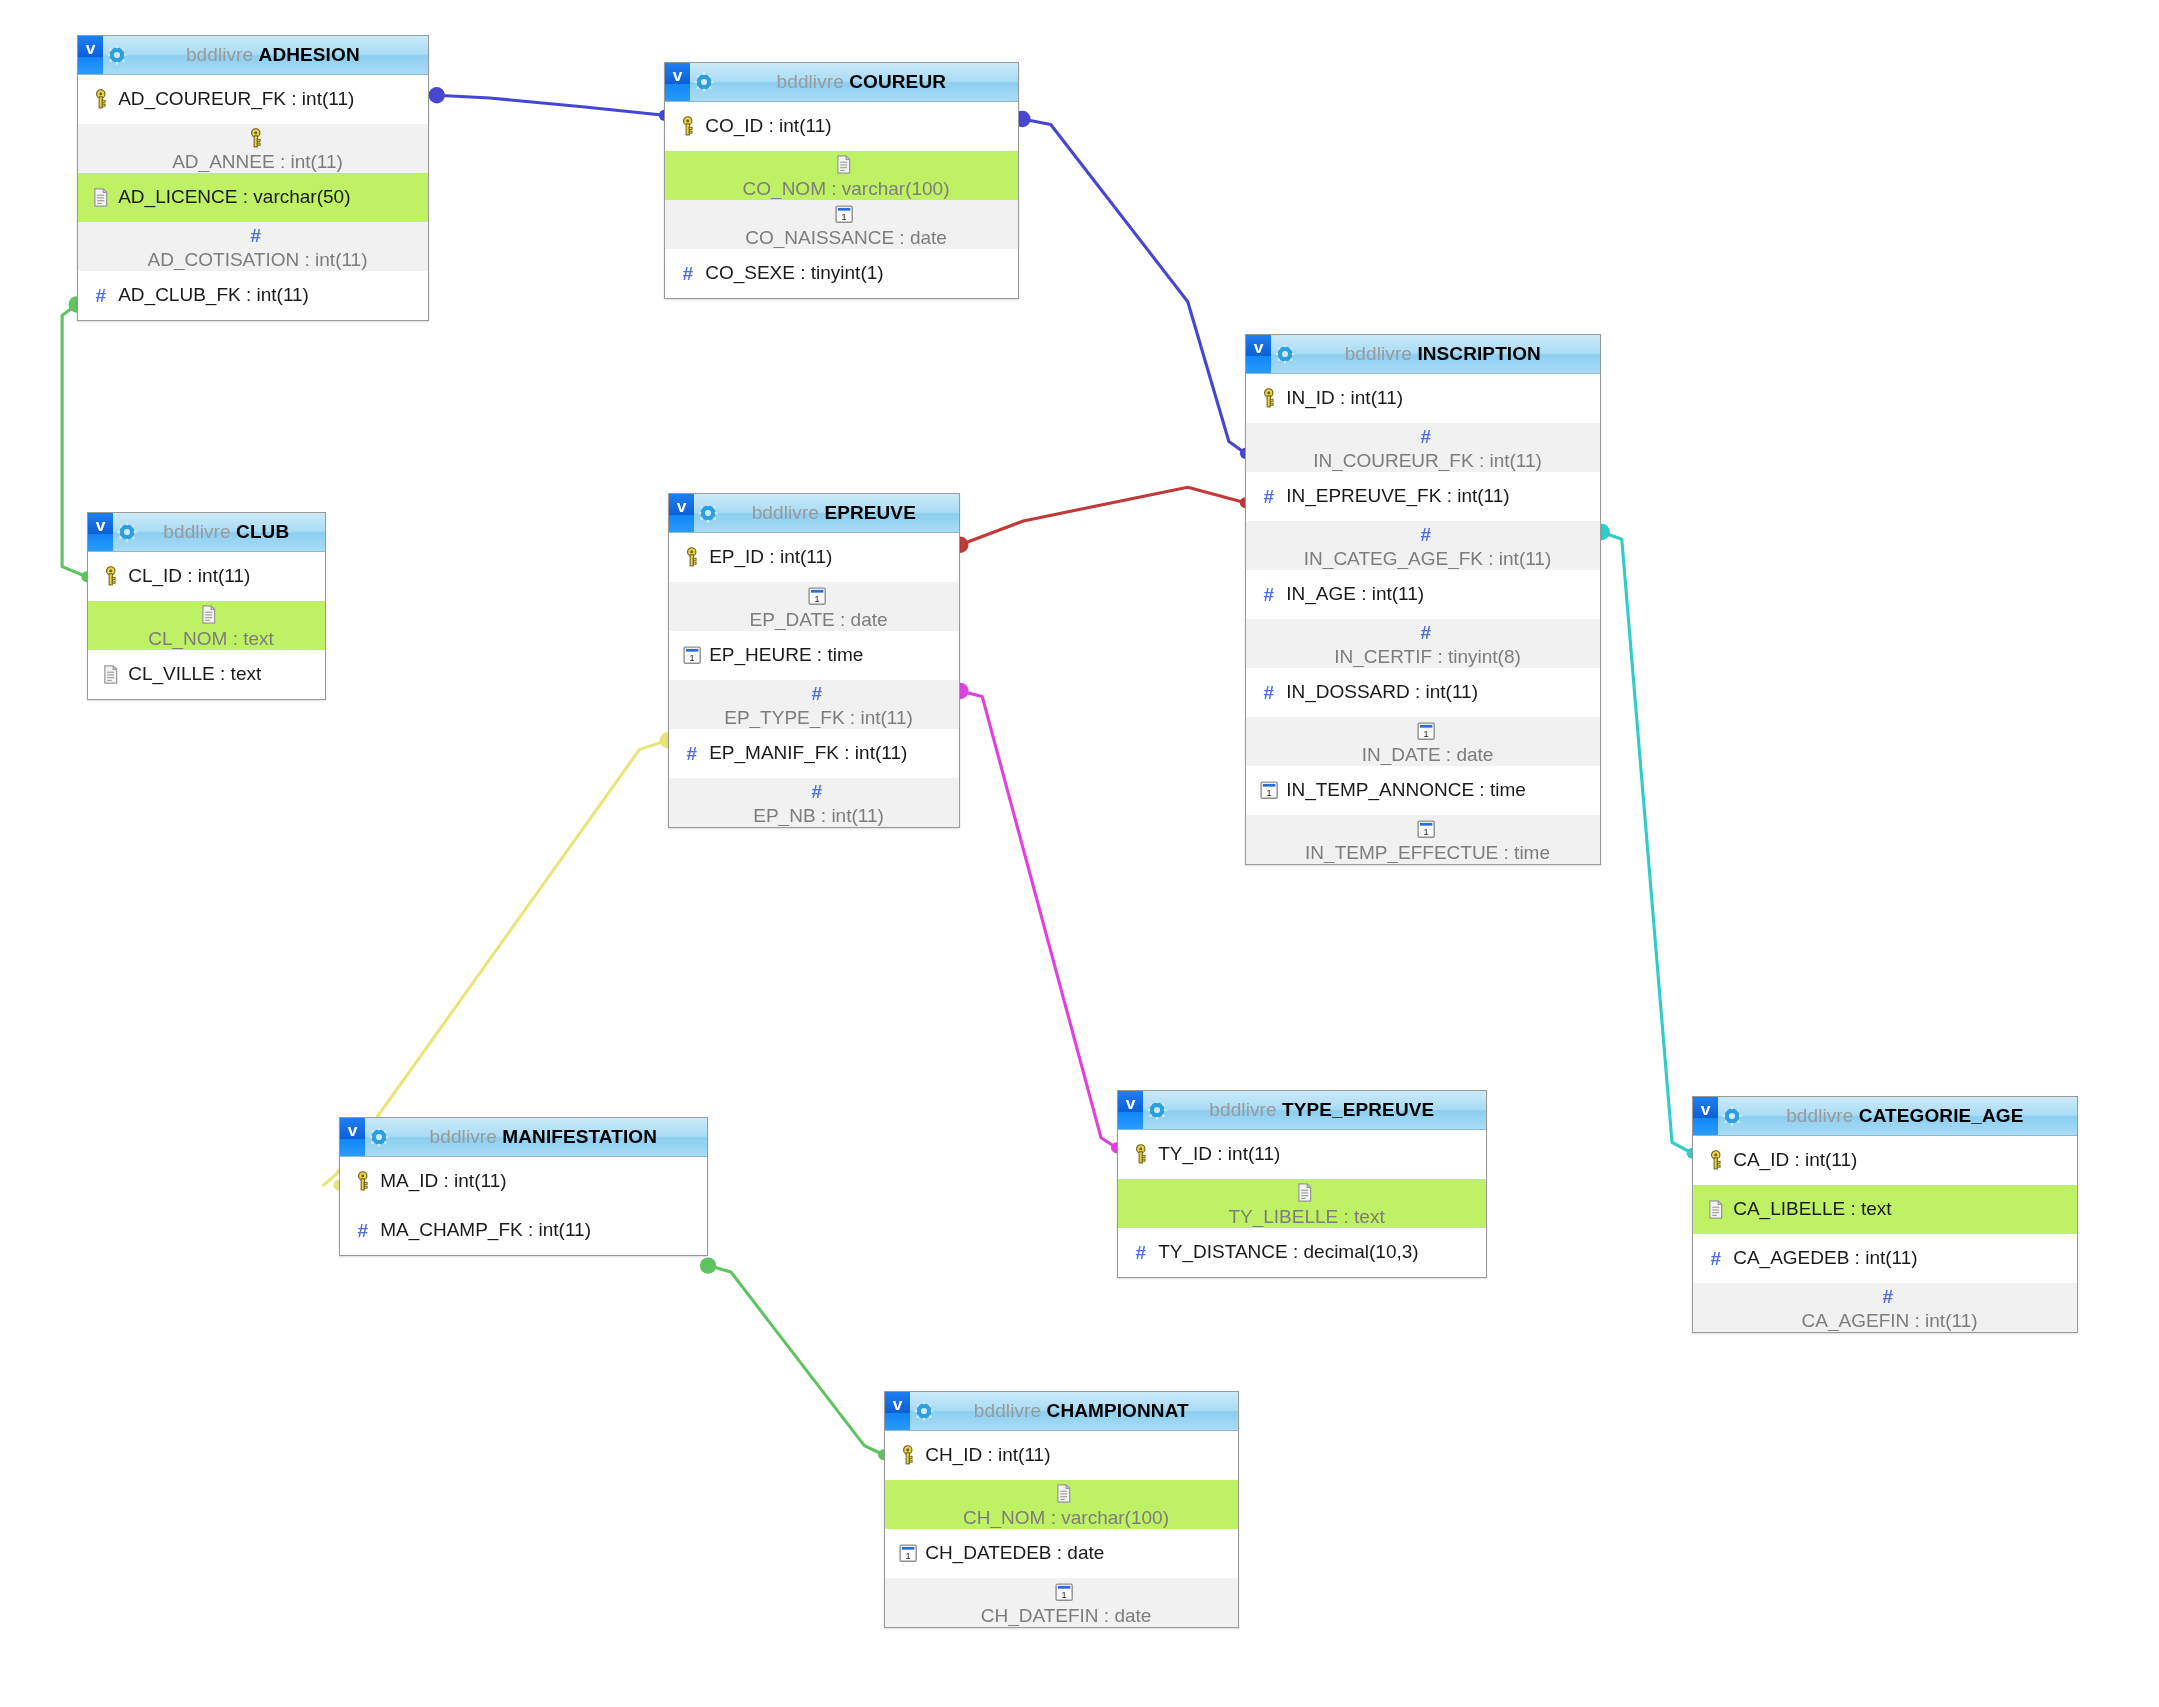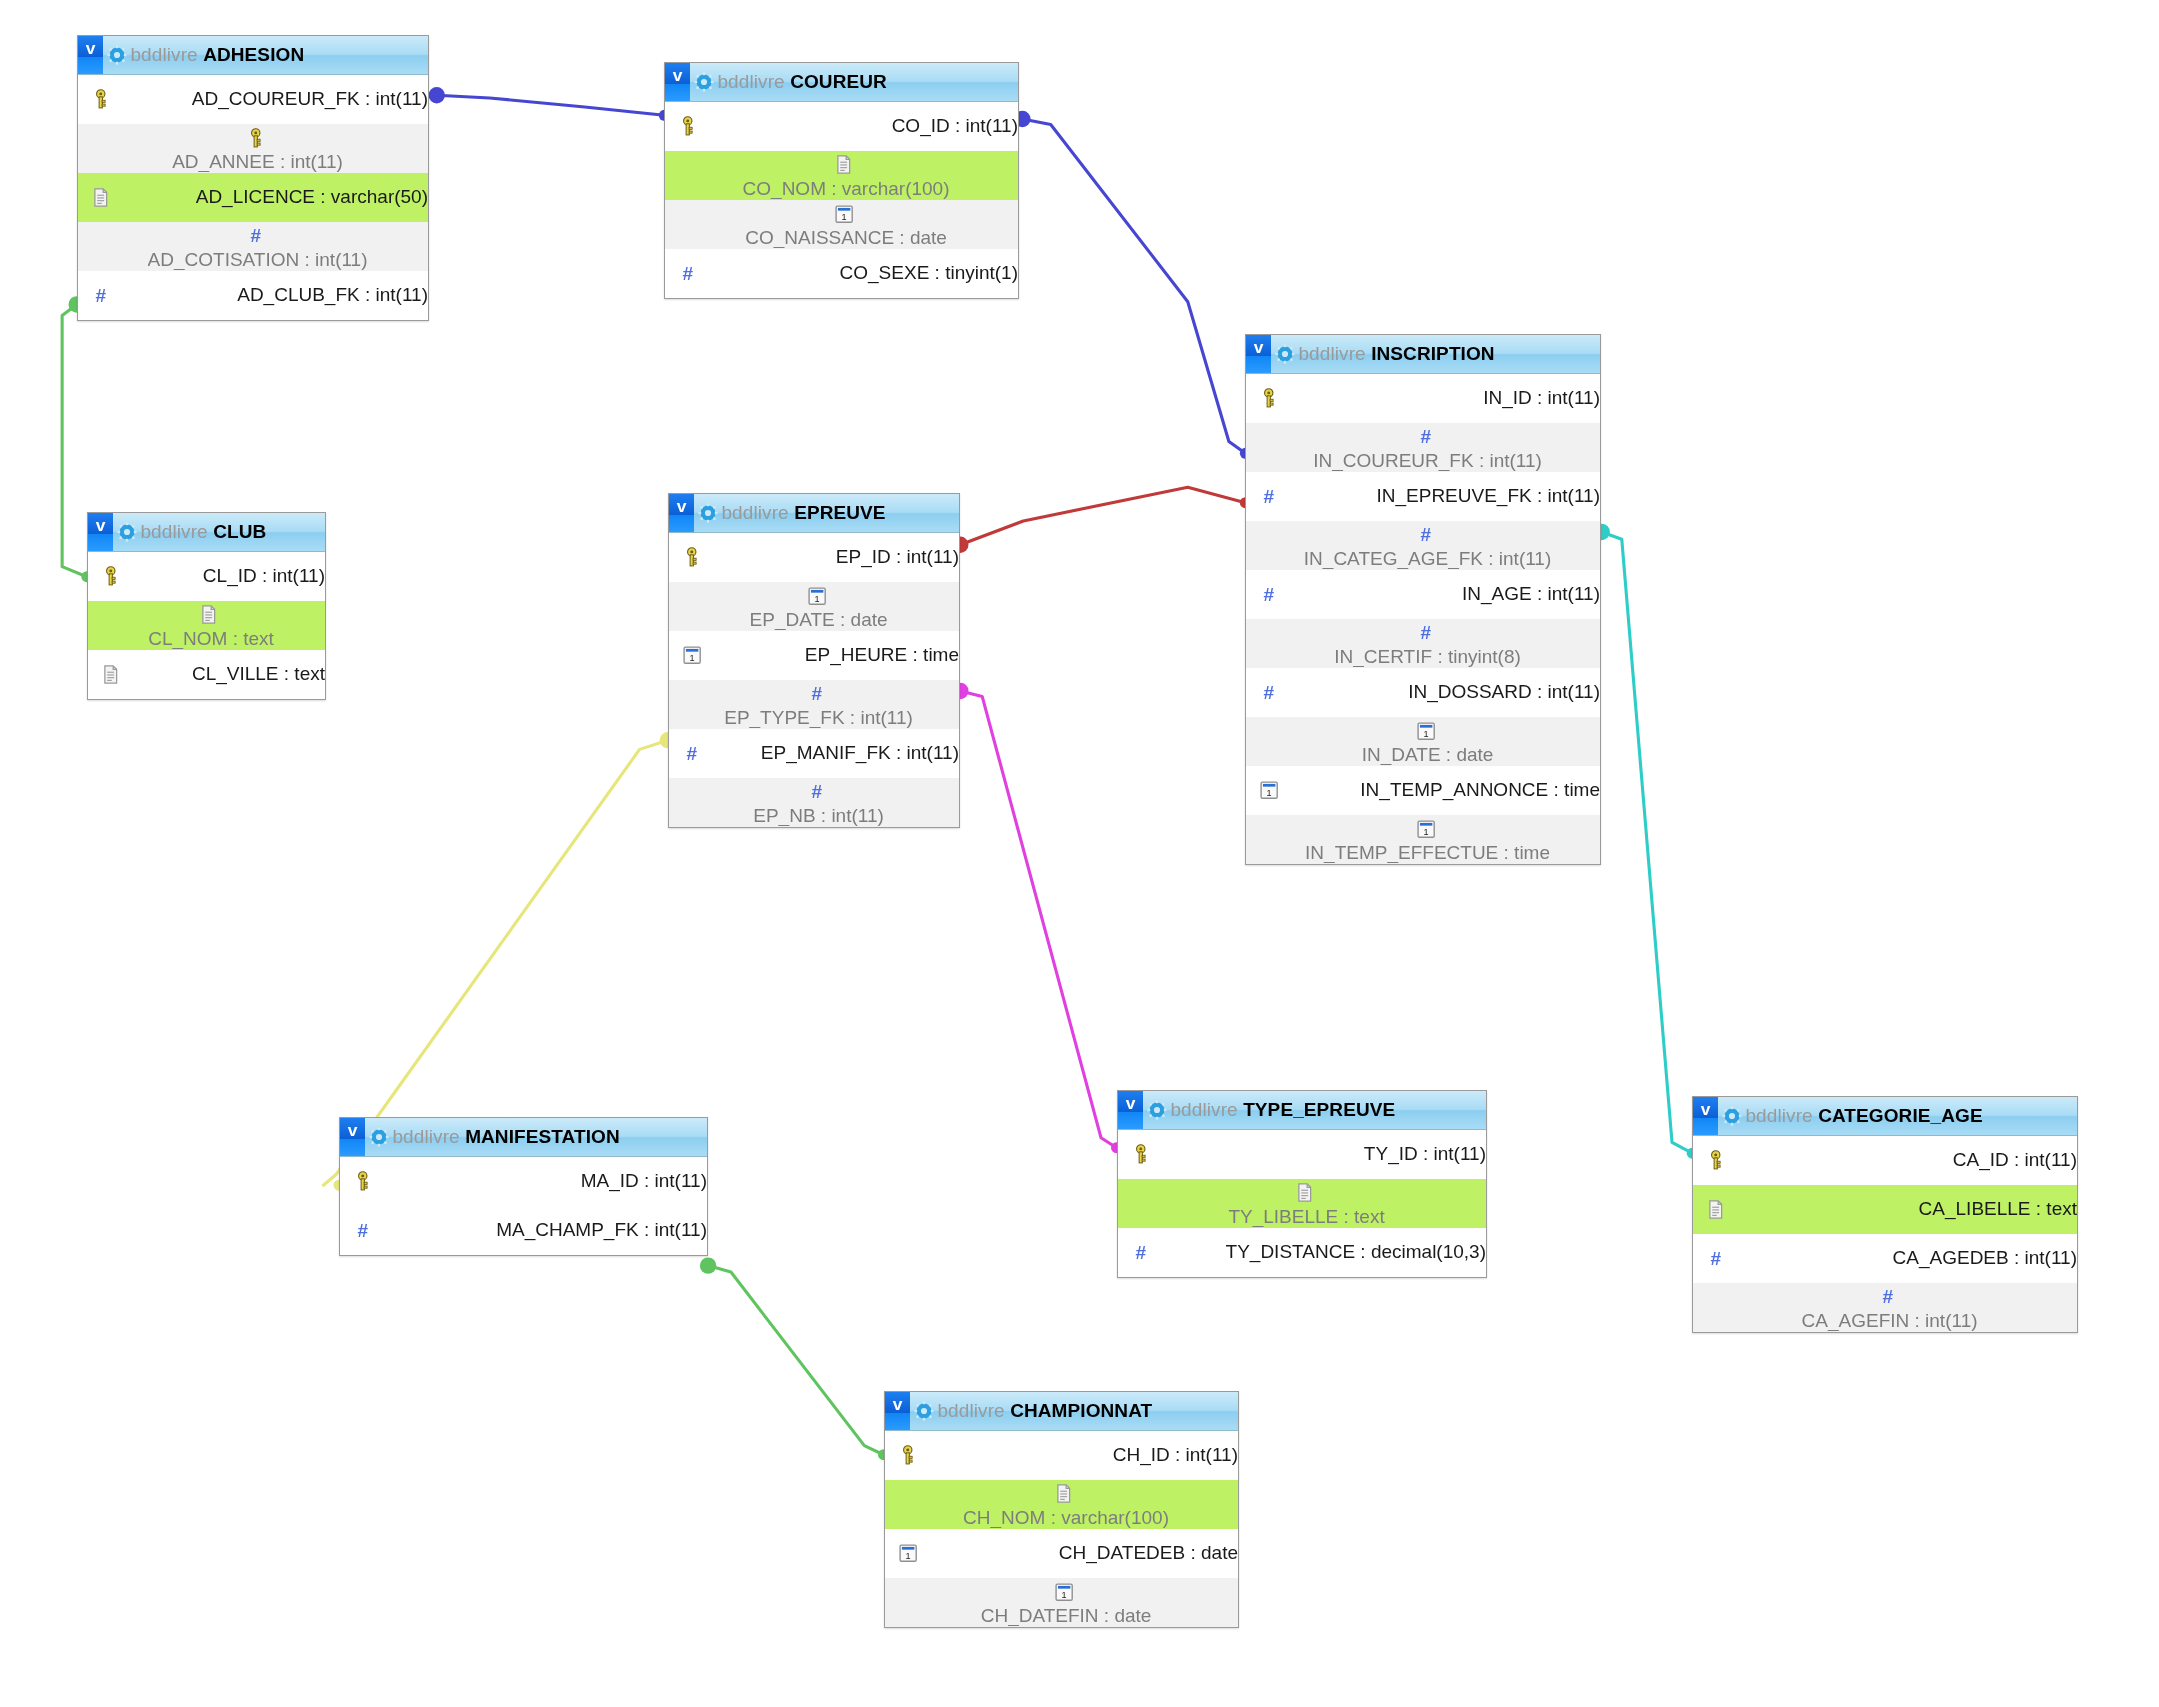--- a/index.html
+++ b/index.html
@@ -61,20 +61,21 @@
   }
   .gear-icon {
     flex: 0 0 27.4px;
     width: 27.4px;
     display: flex;
     align-items: center;
     justify-content: center;
   }
   .hdr-title {
     flex: 1;
+    text-align: center;
     padding-right: 12.8px;
     font-size: 19px;
     white-space: nowrap;
     color: #9a9a9a;
     letter-spacing: 0.1px;
   }
   .hdr-title b {
     color: #000000;
     font-weight: bold;
   }
@@ -84,21 +85,21 @@
     height: 49px;
     padding-left: 9.1px;
     box-sizing: border-box;
     font-size: 19px;
     white-space: nowrap;
     border-bottom: 0.9px solid transparent;
   }
   .field-row.bg-white   { background: #ffffff; }
   .field-row.bg-gray    { background: #f1f1f1; }
   .field-row.bg-pink    { background: #bef264; }
-  .field-row.txt-dark   { color: #1a1a1a; justify-content: space-between; }
+  .field-row.txt-dark   { color: #1a1a1a; }
   .field-row.txt-gray   { color: #7d7d7d; flex-direction: column; }
   .f-icon {
     flex: 0 0 27.4px;
     width: 27.4px;
     height: 24px;
     display: flex;
     align-items: center;
     justify-content: center;
     margin-right: 3.7px;
   }

